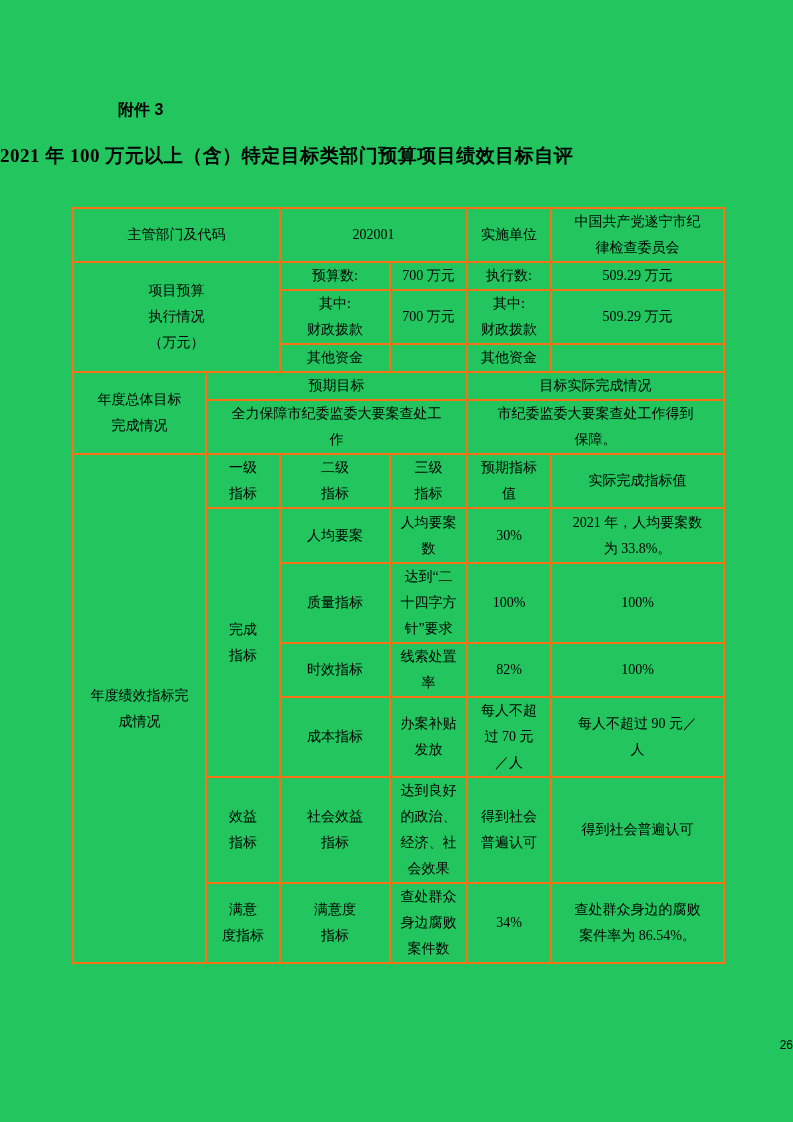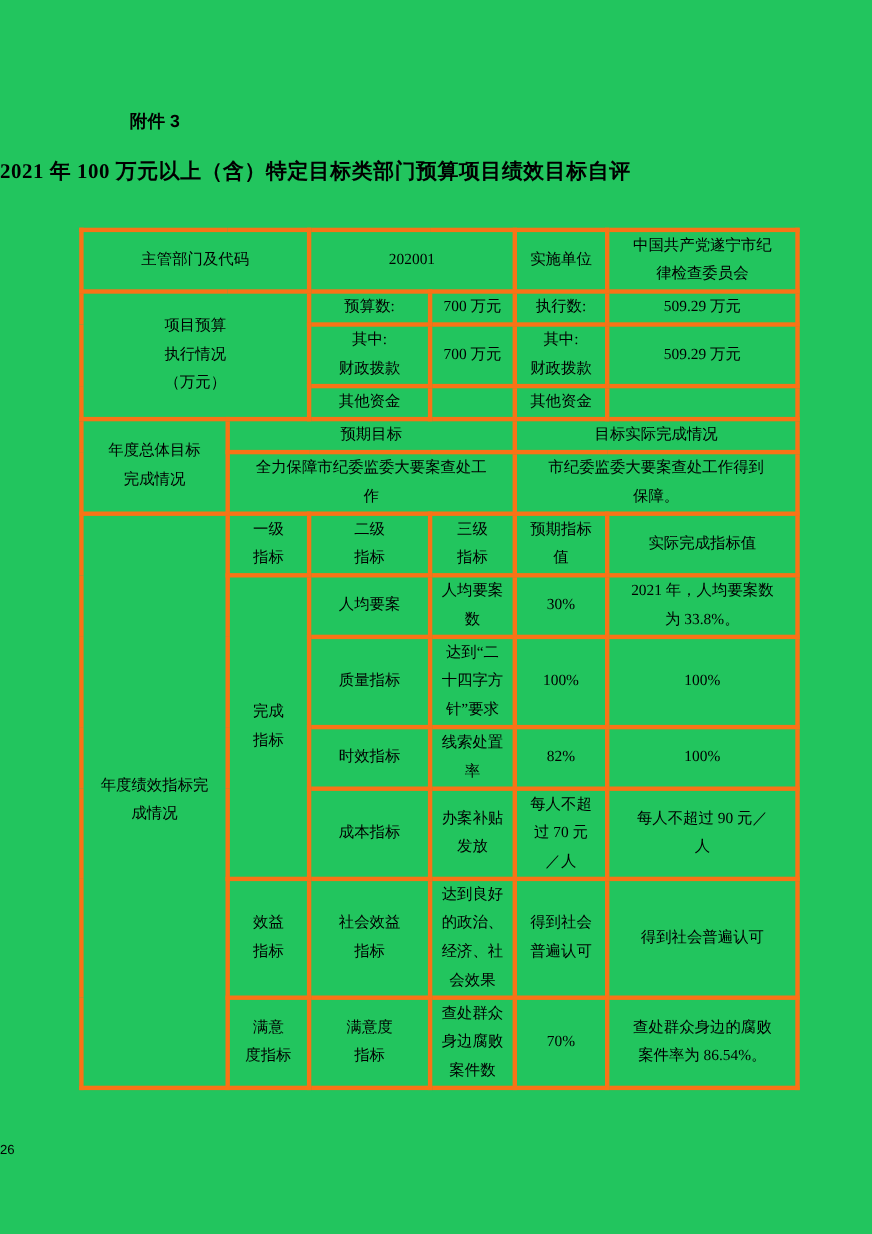--- a/index.html
+++ b/index.html
@@ -50,21 +50,21 @@
     left: 72px;
     top: 207px;
     border-collapse: collapse;
     table-layout: fixed;
     width: 651px;
     font-size: 14px;
     line-height: 26px;
     border-bottom: 2px solid #000;
   }
   table.perf td {
-    border: 4px solid #f97316;
+    border: 2px solid #f97316;
     text-align: center;
     vertical-align: middle;
     padding: 0 3px;
     white-space: pre-line;
     overflow: hidden;
   }
   tr.h53  { height: 53px; }
   tr.h27  { height: 27px; }
   tr.h54  { height: 54px; }
   tr.h25  { height: 25px; }
@@ -72,21 +72,21 @@
   tr.h55  { height: 55px; }
   tr.h76  { height: 76px; }
   tr.h71  { height: 71px; }
   tr.h105 { height: 105px; }
   tr.h57  { height: 57px; }
   .page-num {
     position: absolute;
     left: 0;
     top: 1038px;
     width: 793px;
-    text-align: left;
+    text-align: right;
     font-size: 12px;
     font-family: "Liberation Sans", "DejaVu Sans", sans-serif;
   }
 </style>
 </head>
 <body>
 
 <div id="page">
 
   <div class="attachment">附件 3</div>
@@ -210,21 +210,21 @@
         <td>得到社会普遍认可</td>
       </tr>
       <tr class="h57">
         <td>满意
 度指标</td>
         <td>满意度
 指标</td>
         <td>查处群众
 身边腐败
 案件数</td>
-        <td>70%</td>
+        <td>34%</td>
         <td>查处群众身边的腐败
 案件率为 86.54%。</td>
       </tr>
     </tbody>
   </table>
 
   <div class="page-num">26</div>
 
 </div>
 

